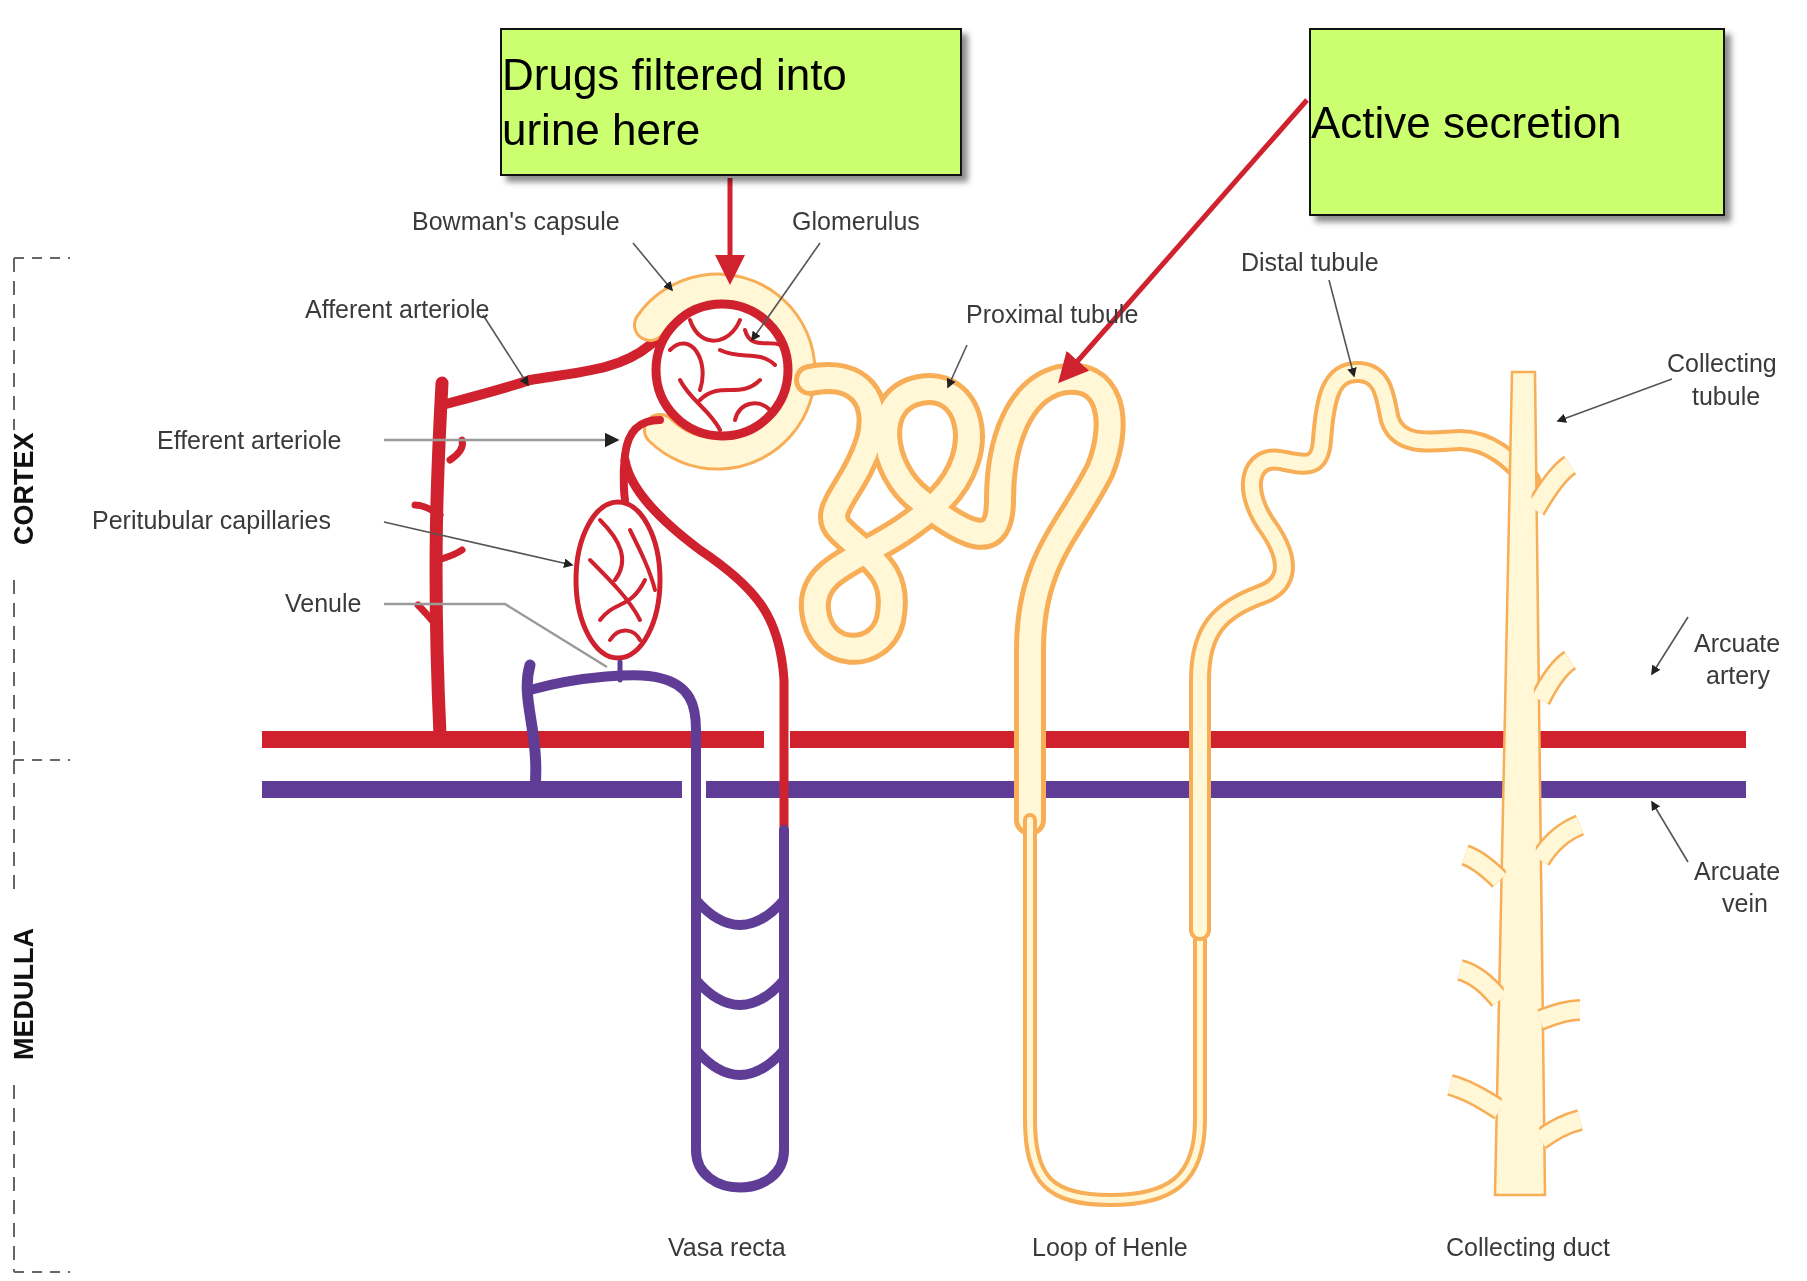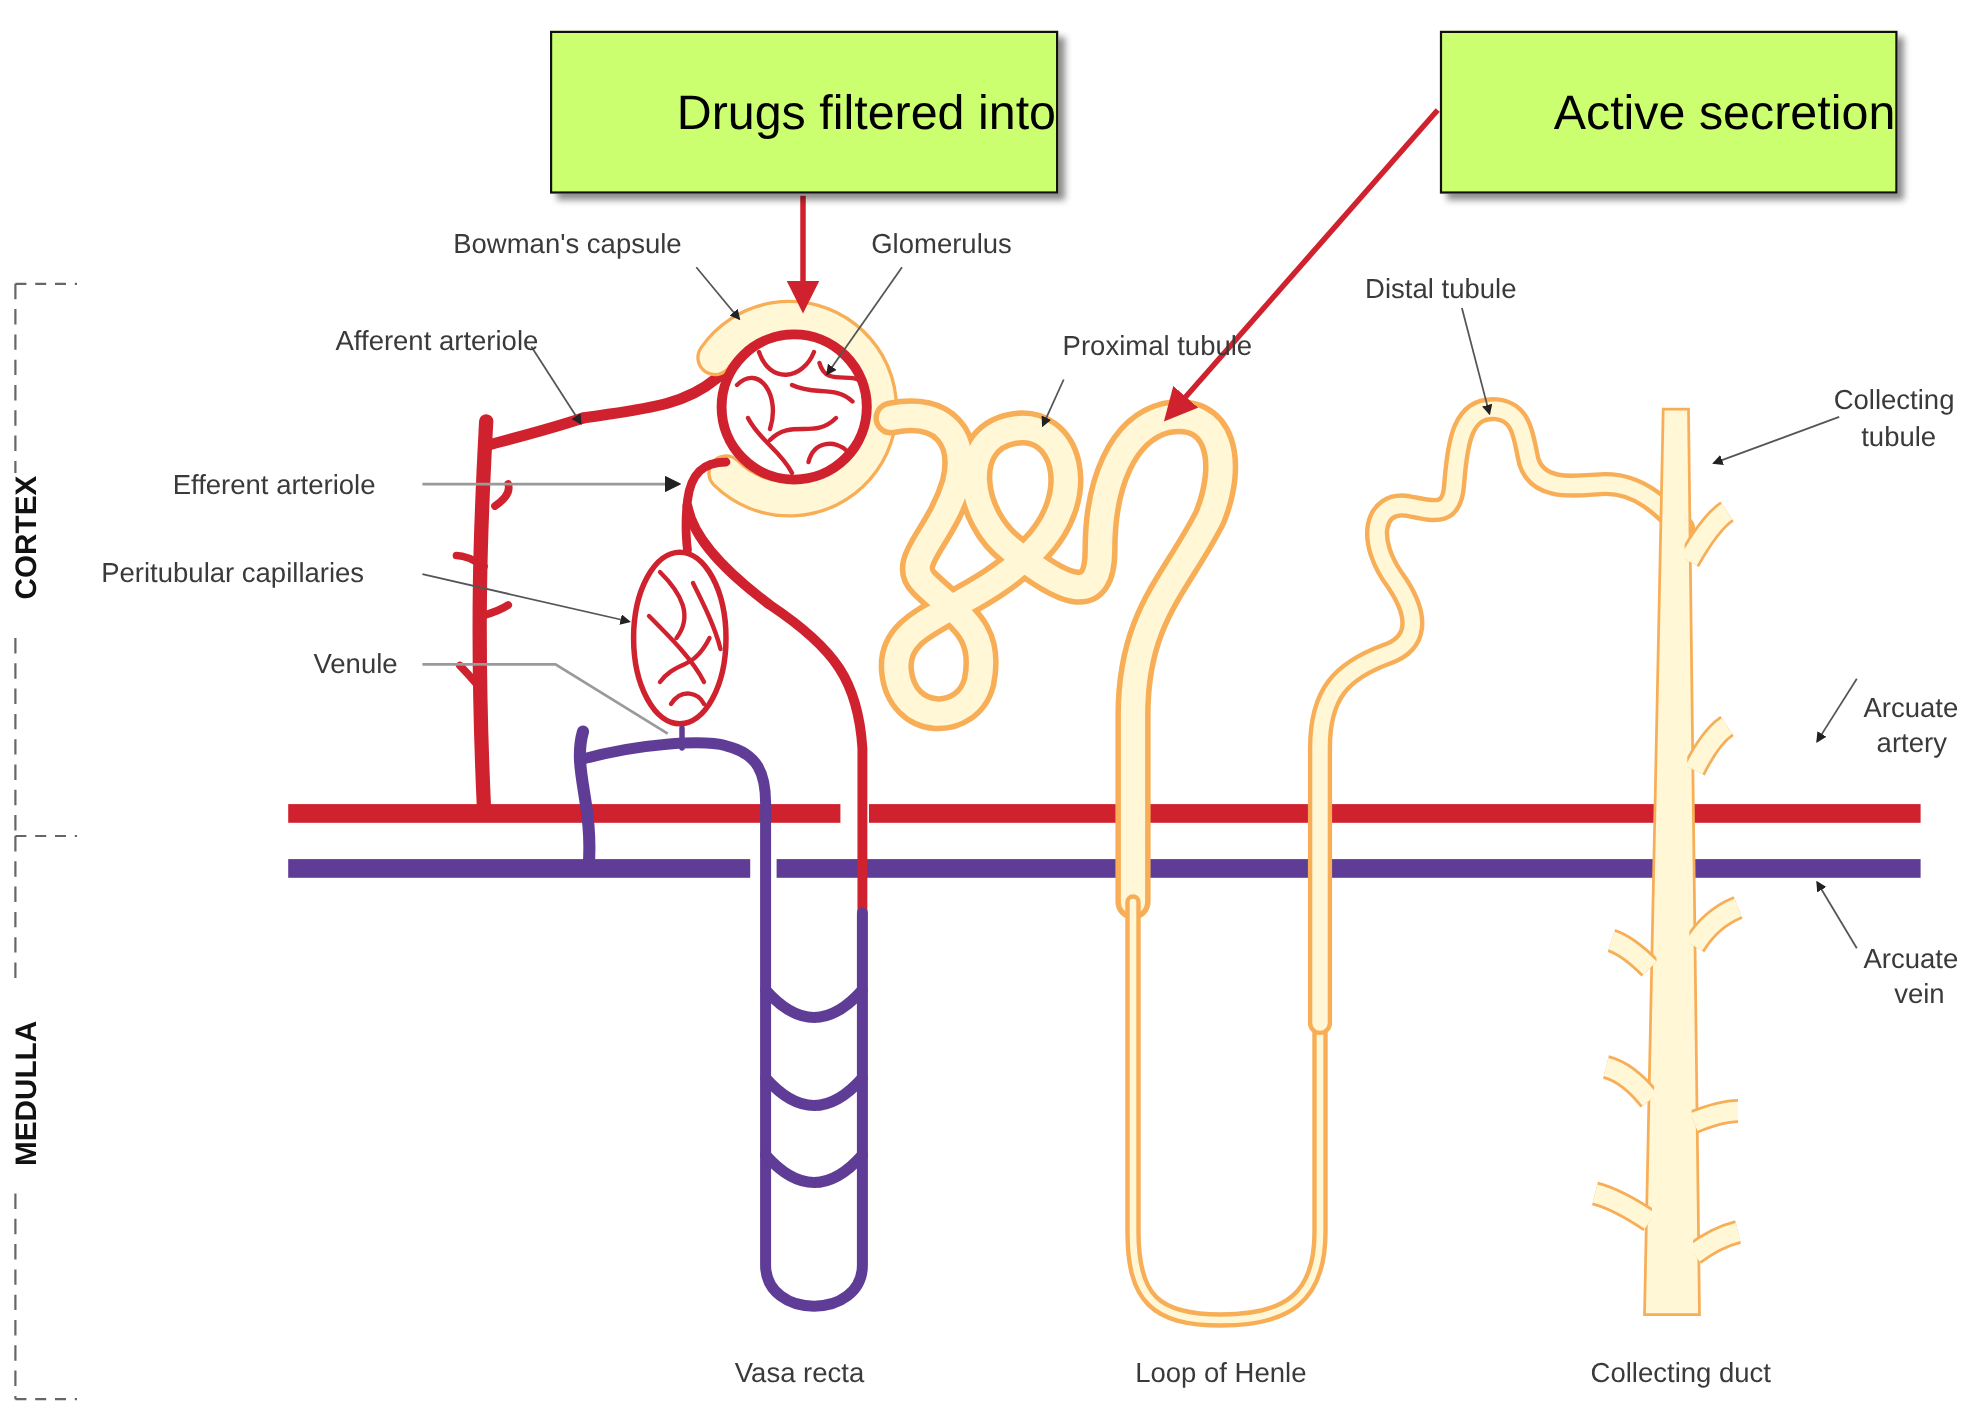--- a/index.html
+++ b/index.html
@@ -5,21 +5,21 @@
   html, body { margin: 0; padding: 0; background: #ffffff; }
   body { width: 1807px; height: 1281px; position: relative; overflow: hidden;
          font-family: "Liberation Sans", sans-serif; }
   #diagram { position: absolute; left: 0; top: 0; width: 1807px; height: 1281px; }
   .lbl { font-family: "Liberation Sans", sans-serif; font-size: 25px; fill: #3a3a3a; }
   .zone { font-family: "Liberation Sans", sans-serif; font-size: 27px; font-weight: bold; fill: #111; }
   .callout {
     position: absolute; background: #ccff70; border: 2px solid #111;
     box-shadow: 6px 6px 6px rgba(0,0,0,0.45);
     font-family: "Liberation Sans", sans-serif; font-size: 44px; color: #000;
-    text-align: right; line-height: 55px; box-sizing: border-box;
+    text-align: left; line-height: 55px; box-sizing: border-box;
     display: flex; flex-direction: column; justify-content: center;
   }
   .leader { stroke: #555; stroke-width: 1.6; fill: none; }
   .leader-grey { stroke: #9a9a9a; stroke-width: 2.5; fill: none; }
   .tube-out { fill: none; stroke: #f7ae57; stroke-linecap: round; stroke-linejoin: round; }
   .tube-in { fill: none; stroke: #fff7d6; stroke-linecap: round; stroke-linejoin: round; }
   .red { stroke: #d0222e; fill: none; stroke-linecap: round; stroke-linejoin: round; }
   .purple { stroke: #5f3d96; fill: none; stroke-linecap: round; stroke-linejoin: round; }
 </style>
 </head>
@@ -142,16 +142,17 @@
   <text class="lbl" x="1706" y="684">artery</text>
   <text class="lbl" x="1694" y="880">Arcuate</text>
   <text class="lbl" x="1722" y="912">vein</text>
   <text class="lbl" x="668" y="1256">Vasa recta</text>
   <text class="lbl" x="1032" y="1256">Loop of Henle</text>
   <text class="lbl" x="1446" y="1256">Collecting duct</text>
 </svg>
 
 <div class="callout" style="left:500px; top:28px; width:462px; height:148px;">
   <span>Drugs filtered into</span>
+  <span>urine here</span>
 </div>
-<div class="callout" style="left:1309px; top:28px; width:416px; height:148px;">
+<div class="callout" style="left:1309px; top:28px; width:416px; height:188px;">
   <span>Active secretion</span>
 </div>
 
 </body></html>

